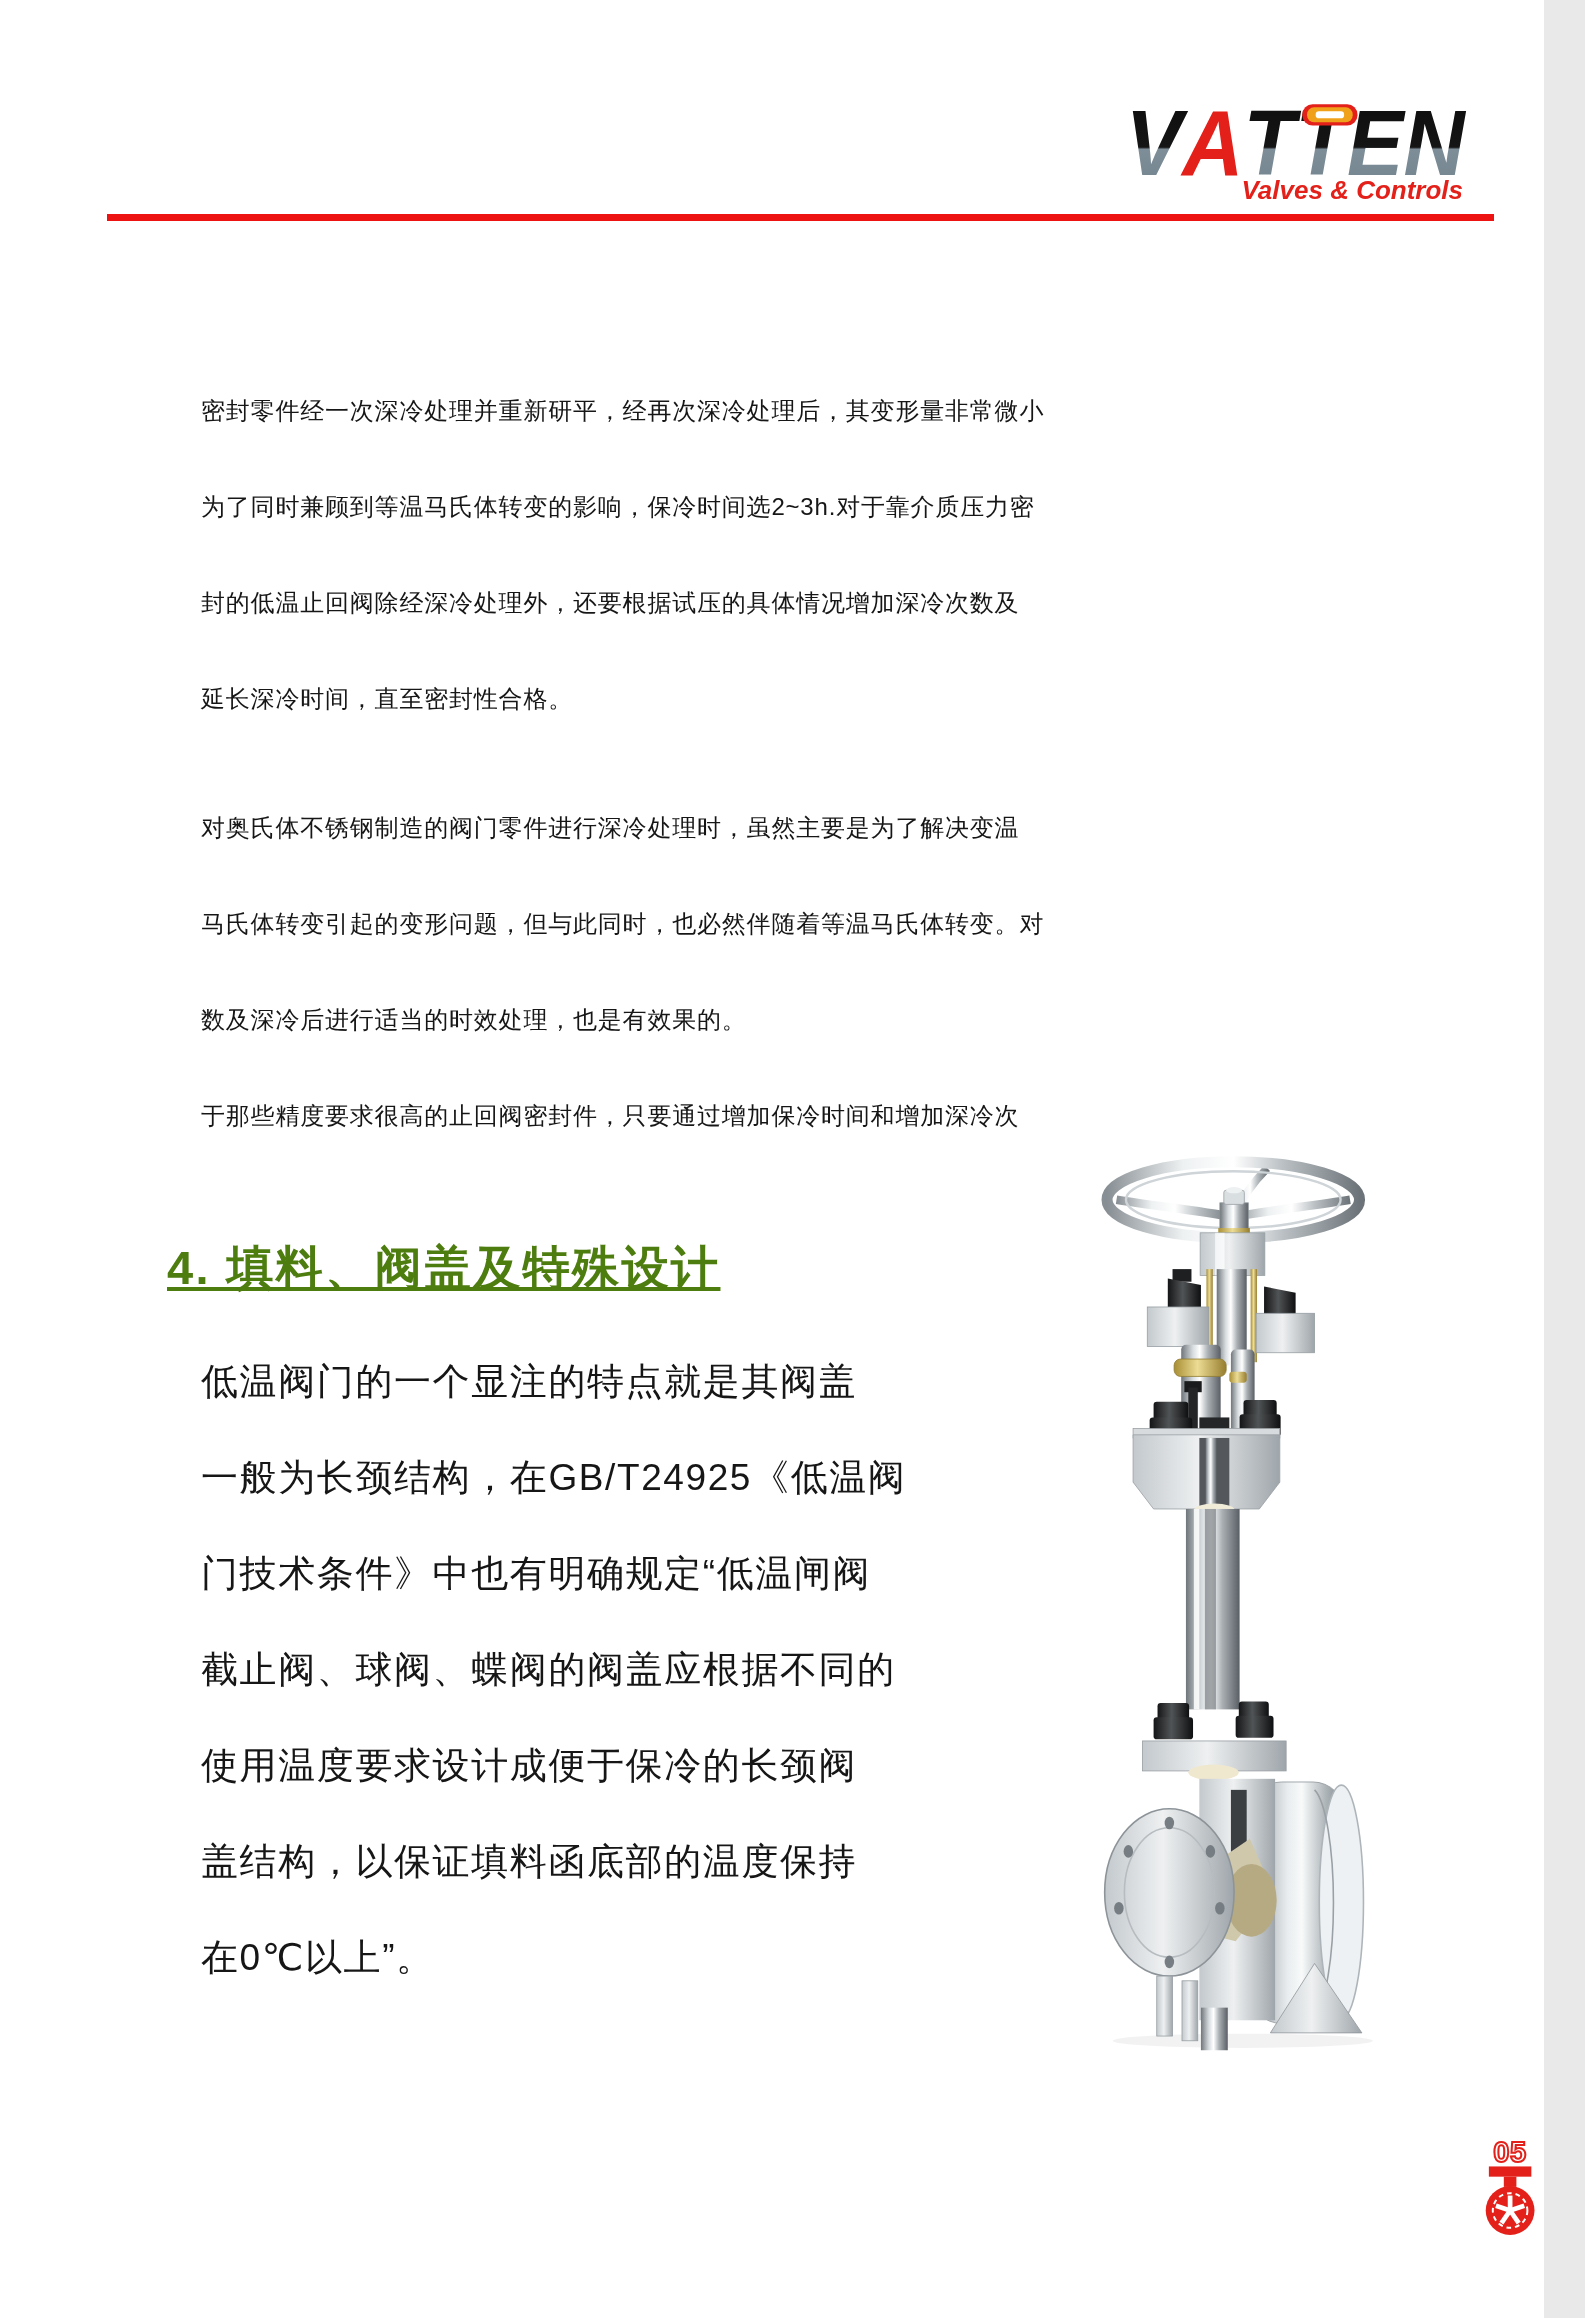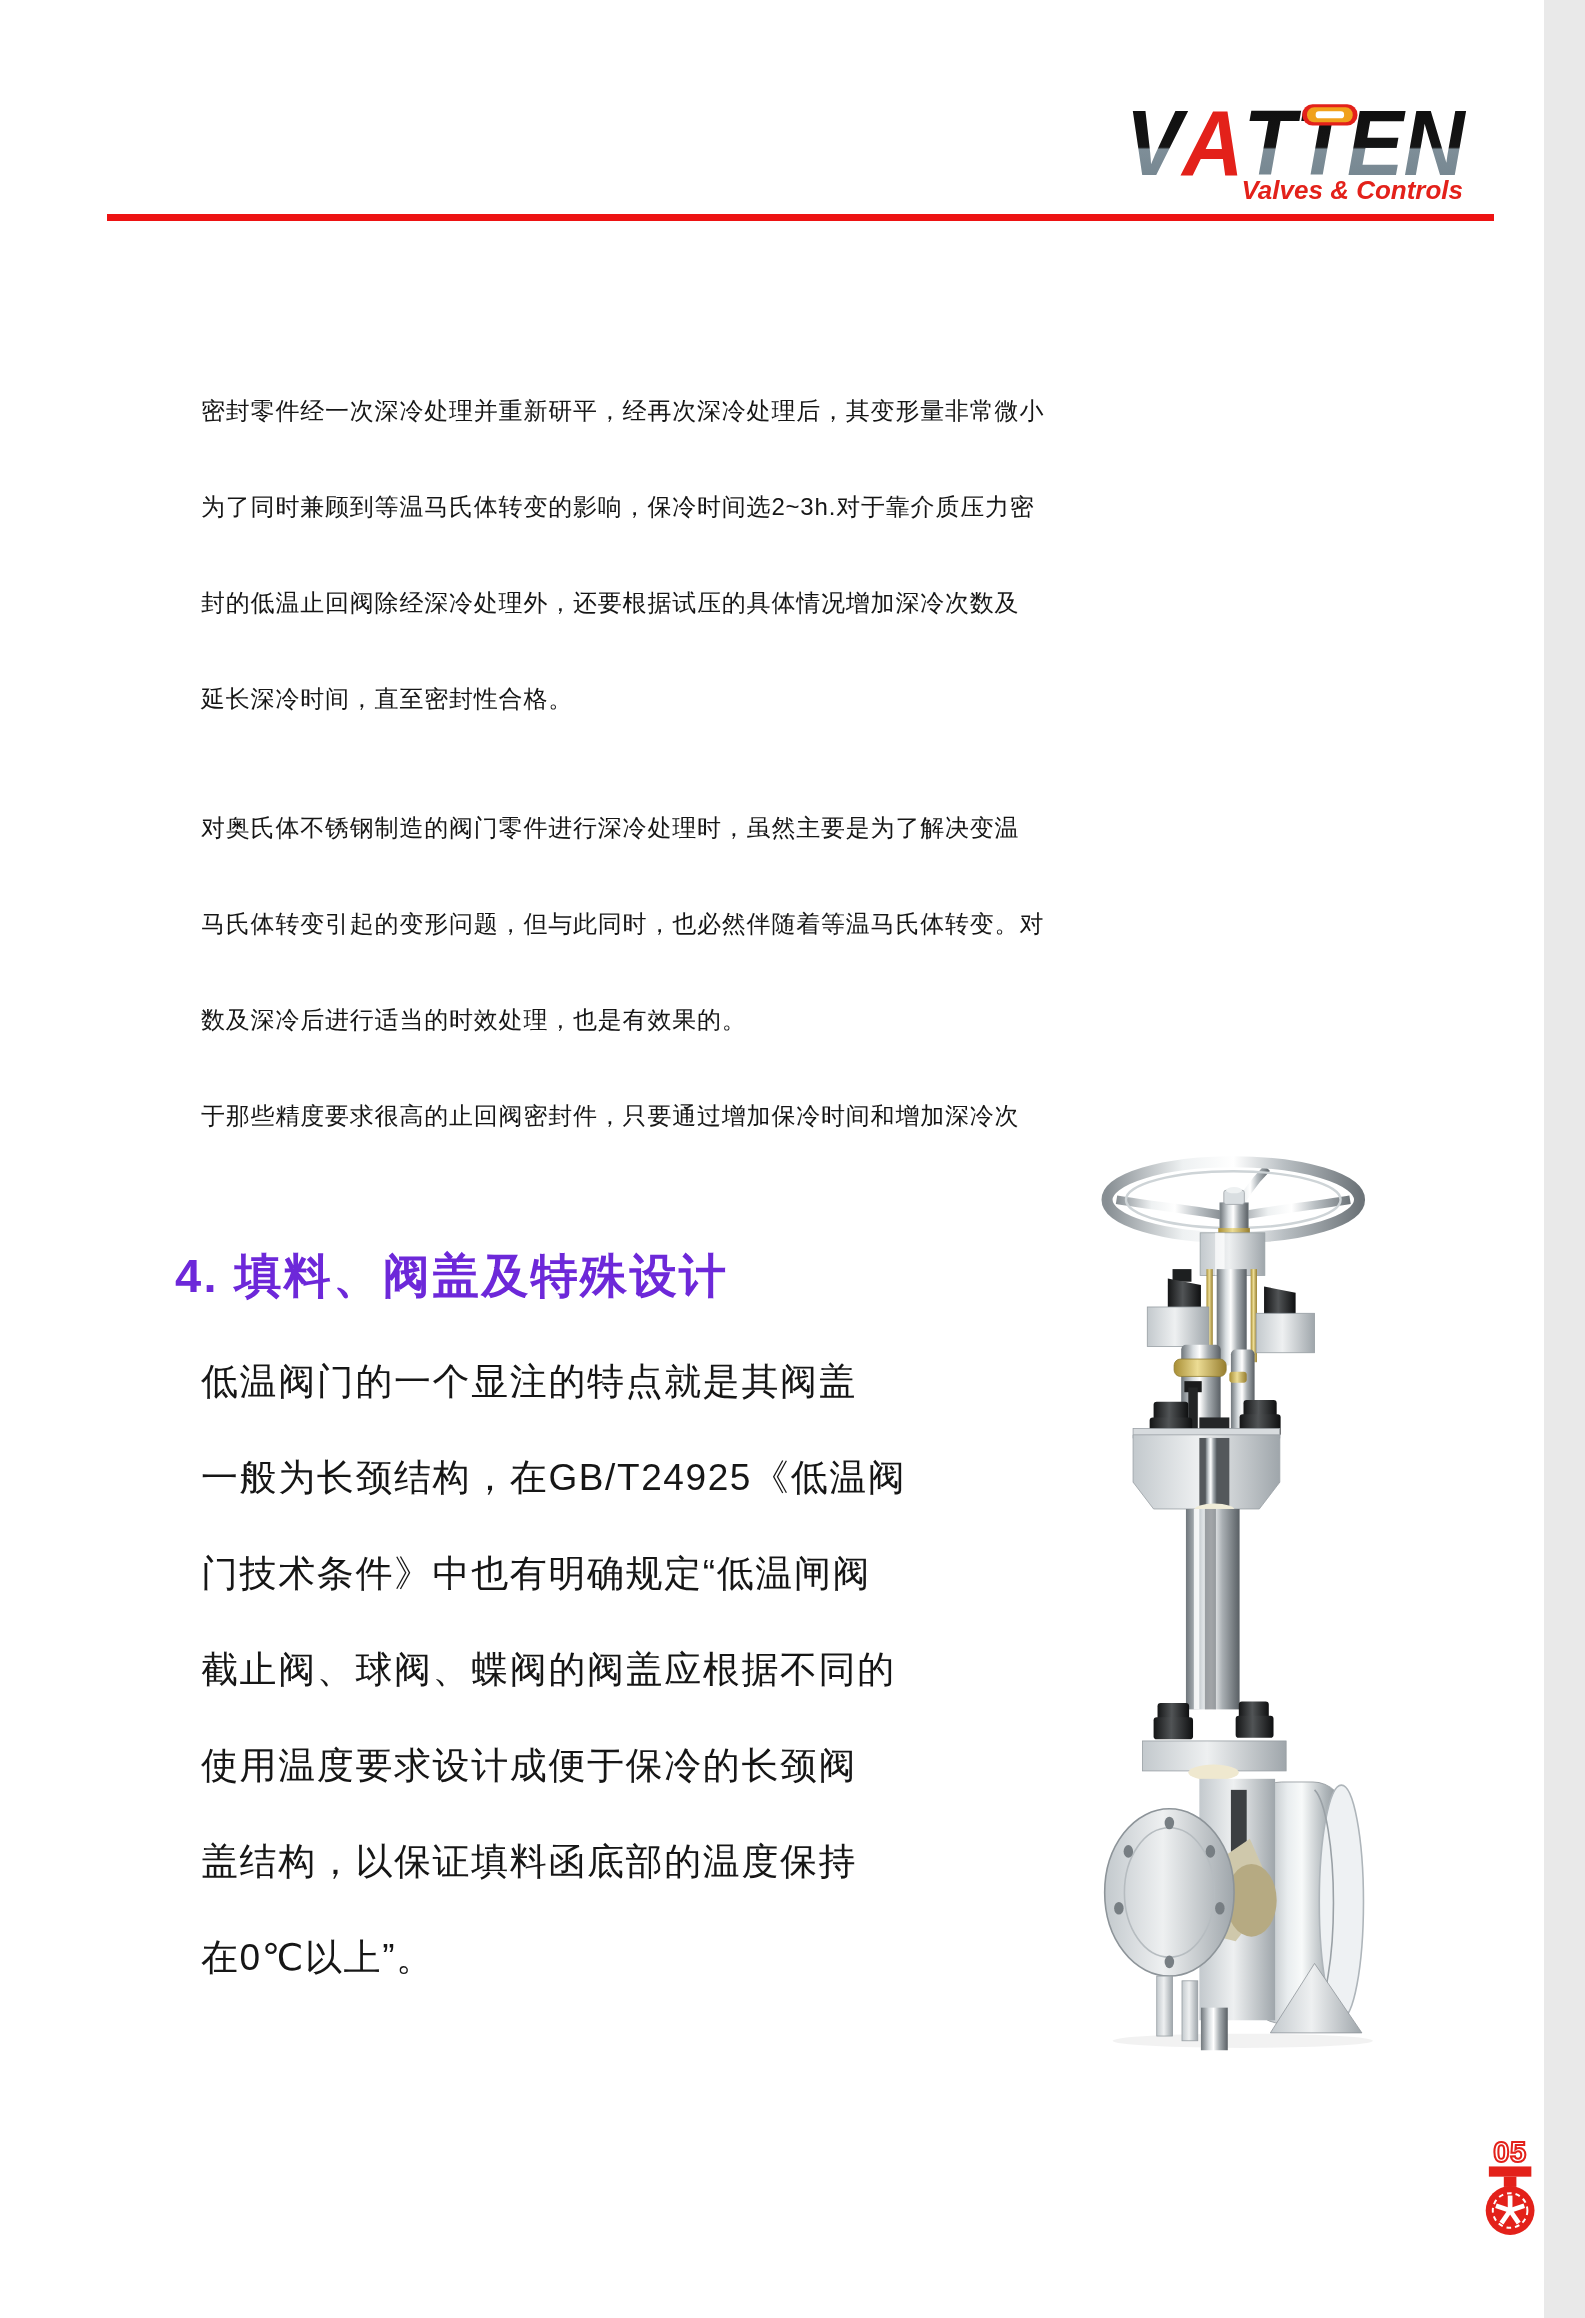--- a/index.html
+++ b/index.html
@@ -18,23 +18,23 @@
     background:#ed1313;
   }
   .para{
     position:absolute;left:201px;
     font-size:24px;line-height:96px;letter-spacing:0.8px;
     color:#161616;white-space:nowrap;
   }
   .para1{top:363px;}
   .para2{top:780px;}
   .section-heading{
-    position:absolute;left:167px;top:1237px;margin:8px;
+    position:absolute;left:167px;top:1237px;margin:0;
     font-size:47px;font-weight:bold;letter-spacing:2.4px;
-    color:#6d28d9;white-space:nowrap;
+    color:#4d7c0f;white-space:nowrap;text-decoration:underline;
   }
   .column{
     top:1334px;
     font-size:37px;line-height:96px;letter-spacing:1.6px;
   }
   .valve-svg{position:absolute;left:1081px;top:1150px;width:374px;height:901px;}
   .badge-svg{position:absolute;left:1481px;top:2129px;width:59px;height:115px;}
   .badge-num{font-family:"Liberation Sans","DejaVu Sans",sans-serif;font-weight:bold;font-size:37px;
     fill:#ffffff;stroke:#e3211a;stroke-width:2.6px;letter-spacing:1px;}
 </style>

